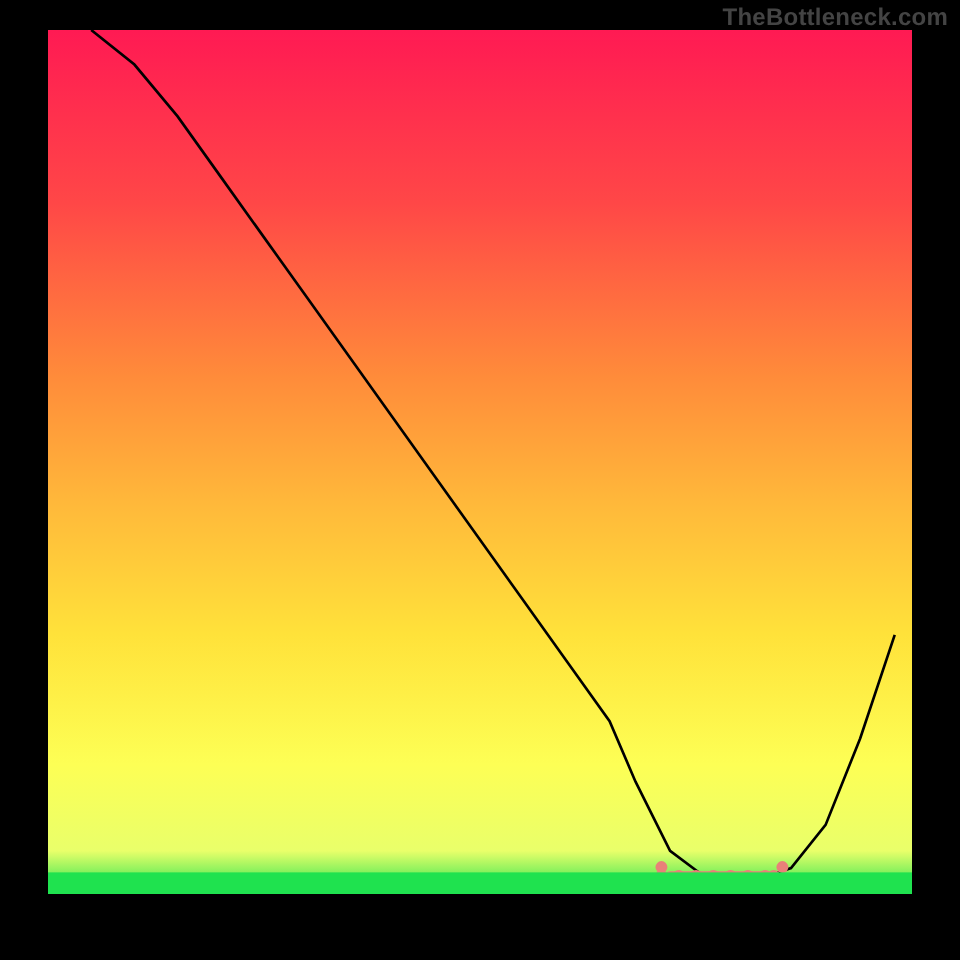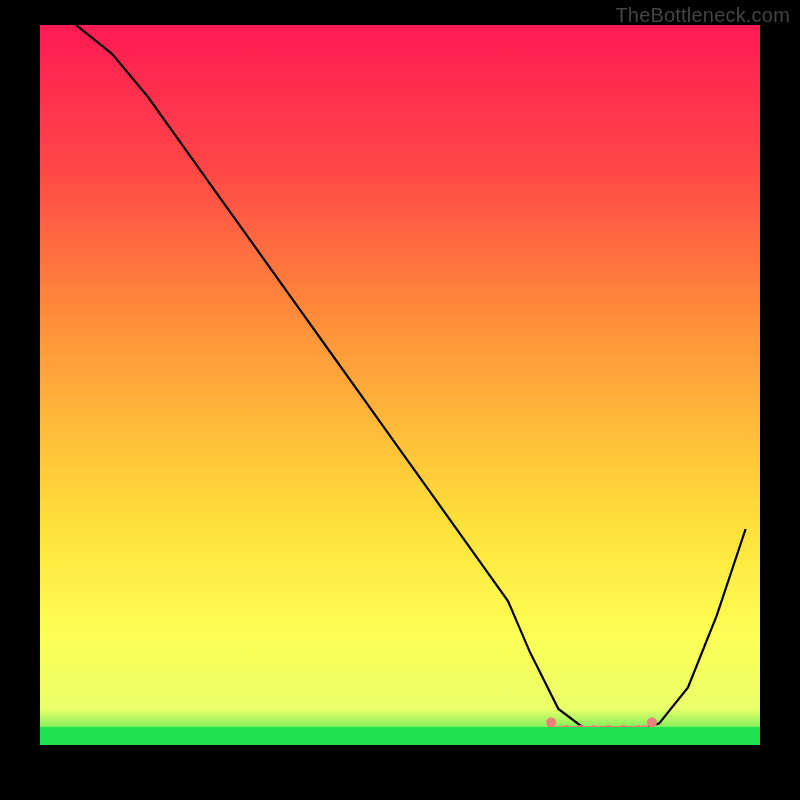--- a/index.html
+++ b/index.html
@@ -11,21 +11,21 @@
     font-family: Arial, Helvetica, sans-serif;
     position: relative;
     overflow: hidden;
   }
   .watermark {
     position: absolute;
     top: 4px;
     right: 10px;
     color: #444;
     font-size: 20px;
-    font-weight: normal;
+    font-weight: bold;
     z-index: 10;
     letter-spacing: 0.2px;
   }
   .plot-frame {
     position: absolute;
     left: 40px;
     top: 25px;
     width: 720px;
     height: 720px;
     background: #000;

